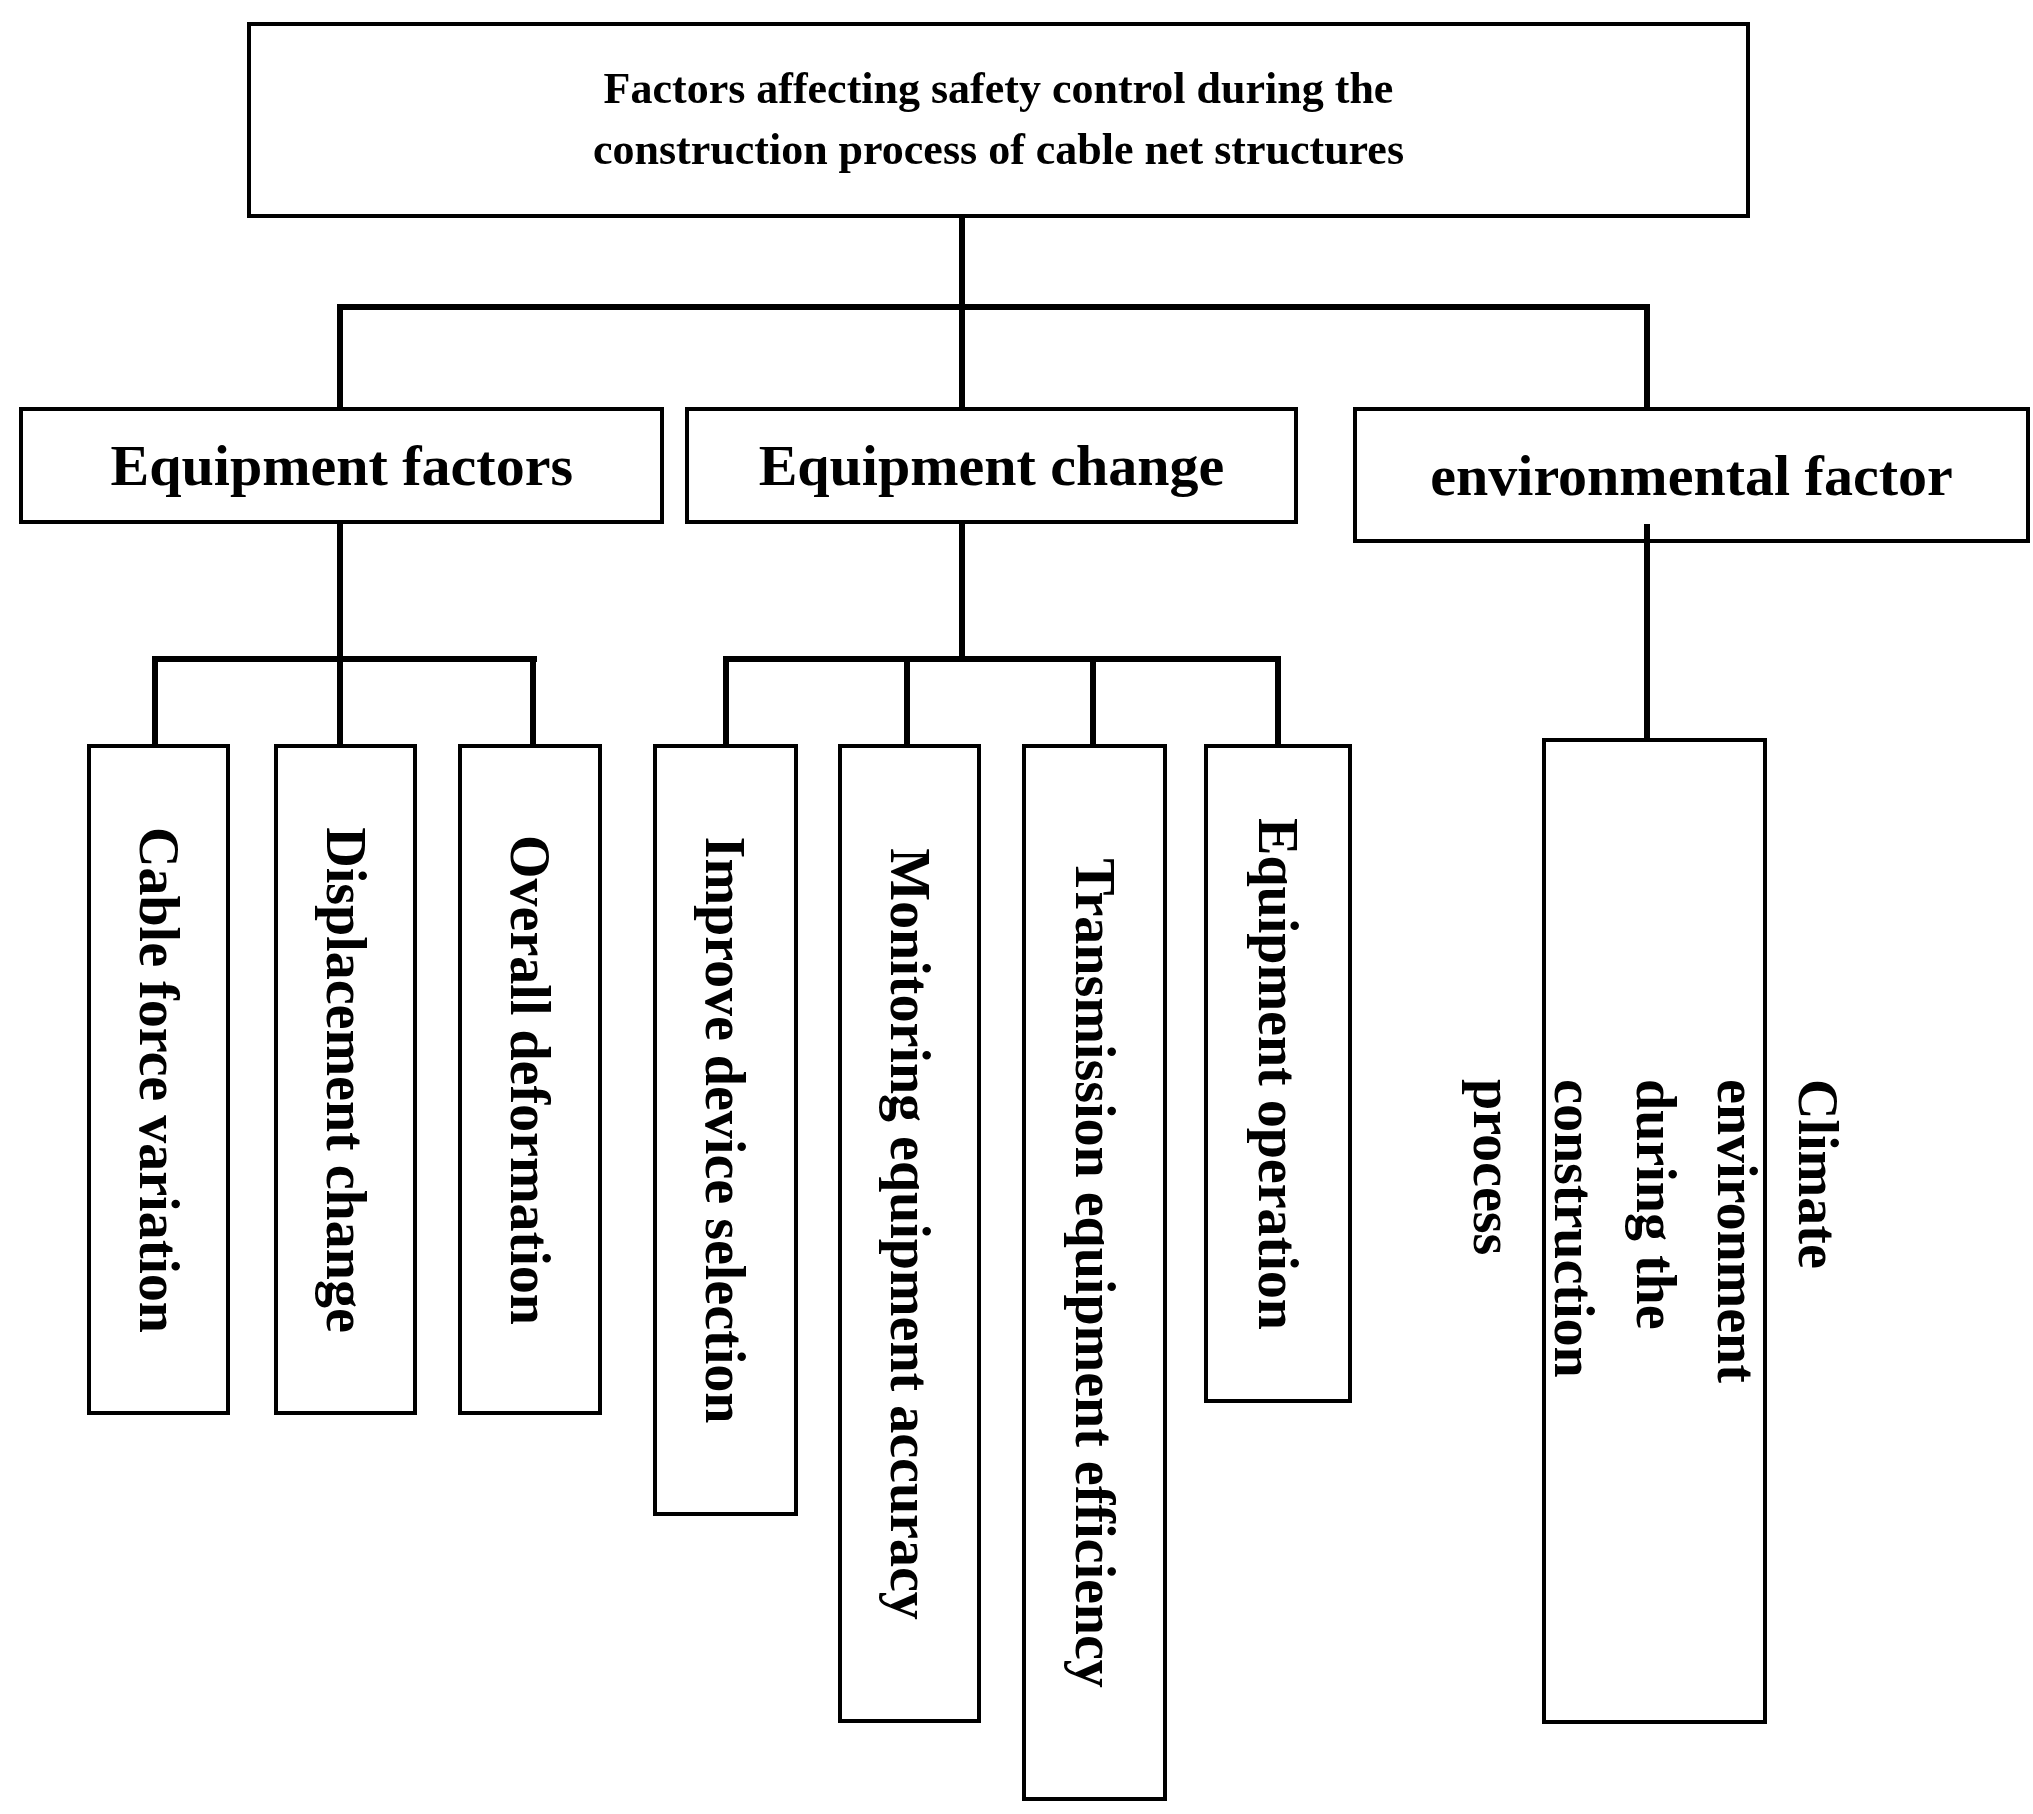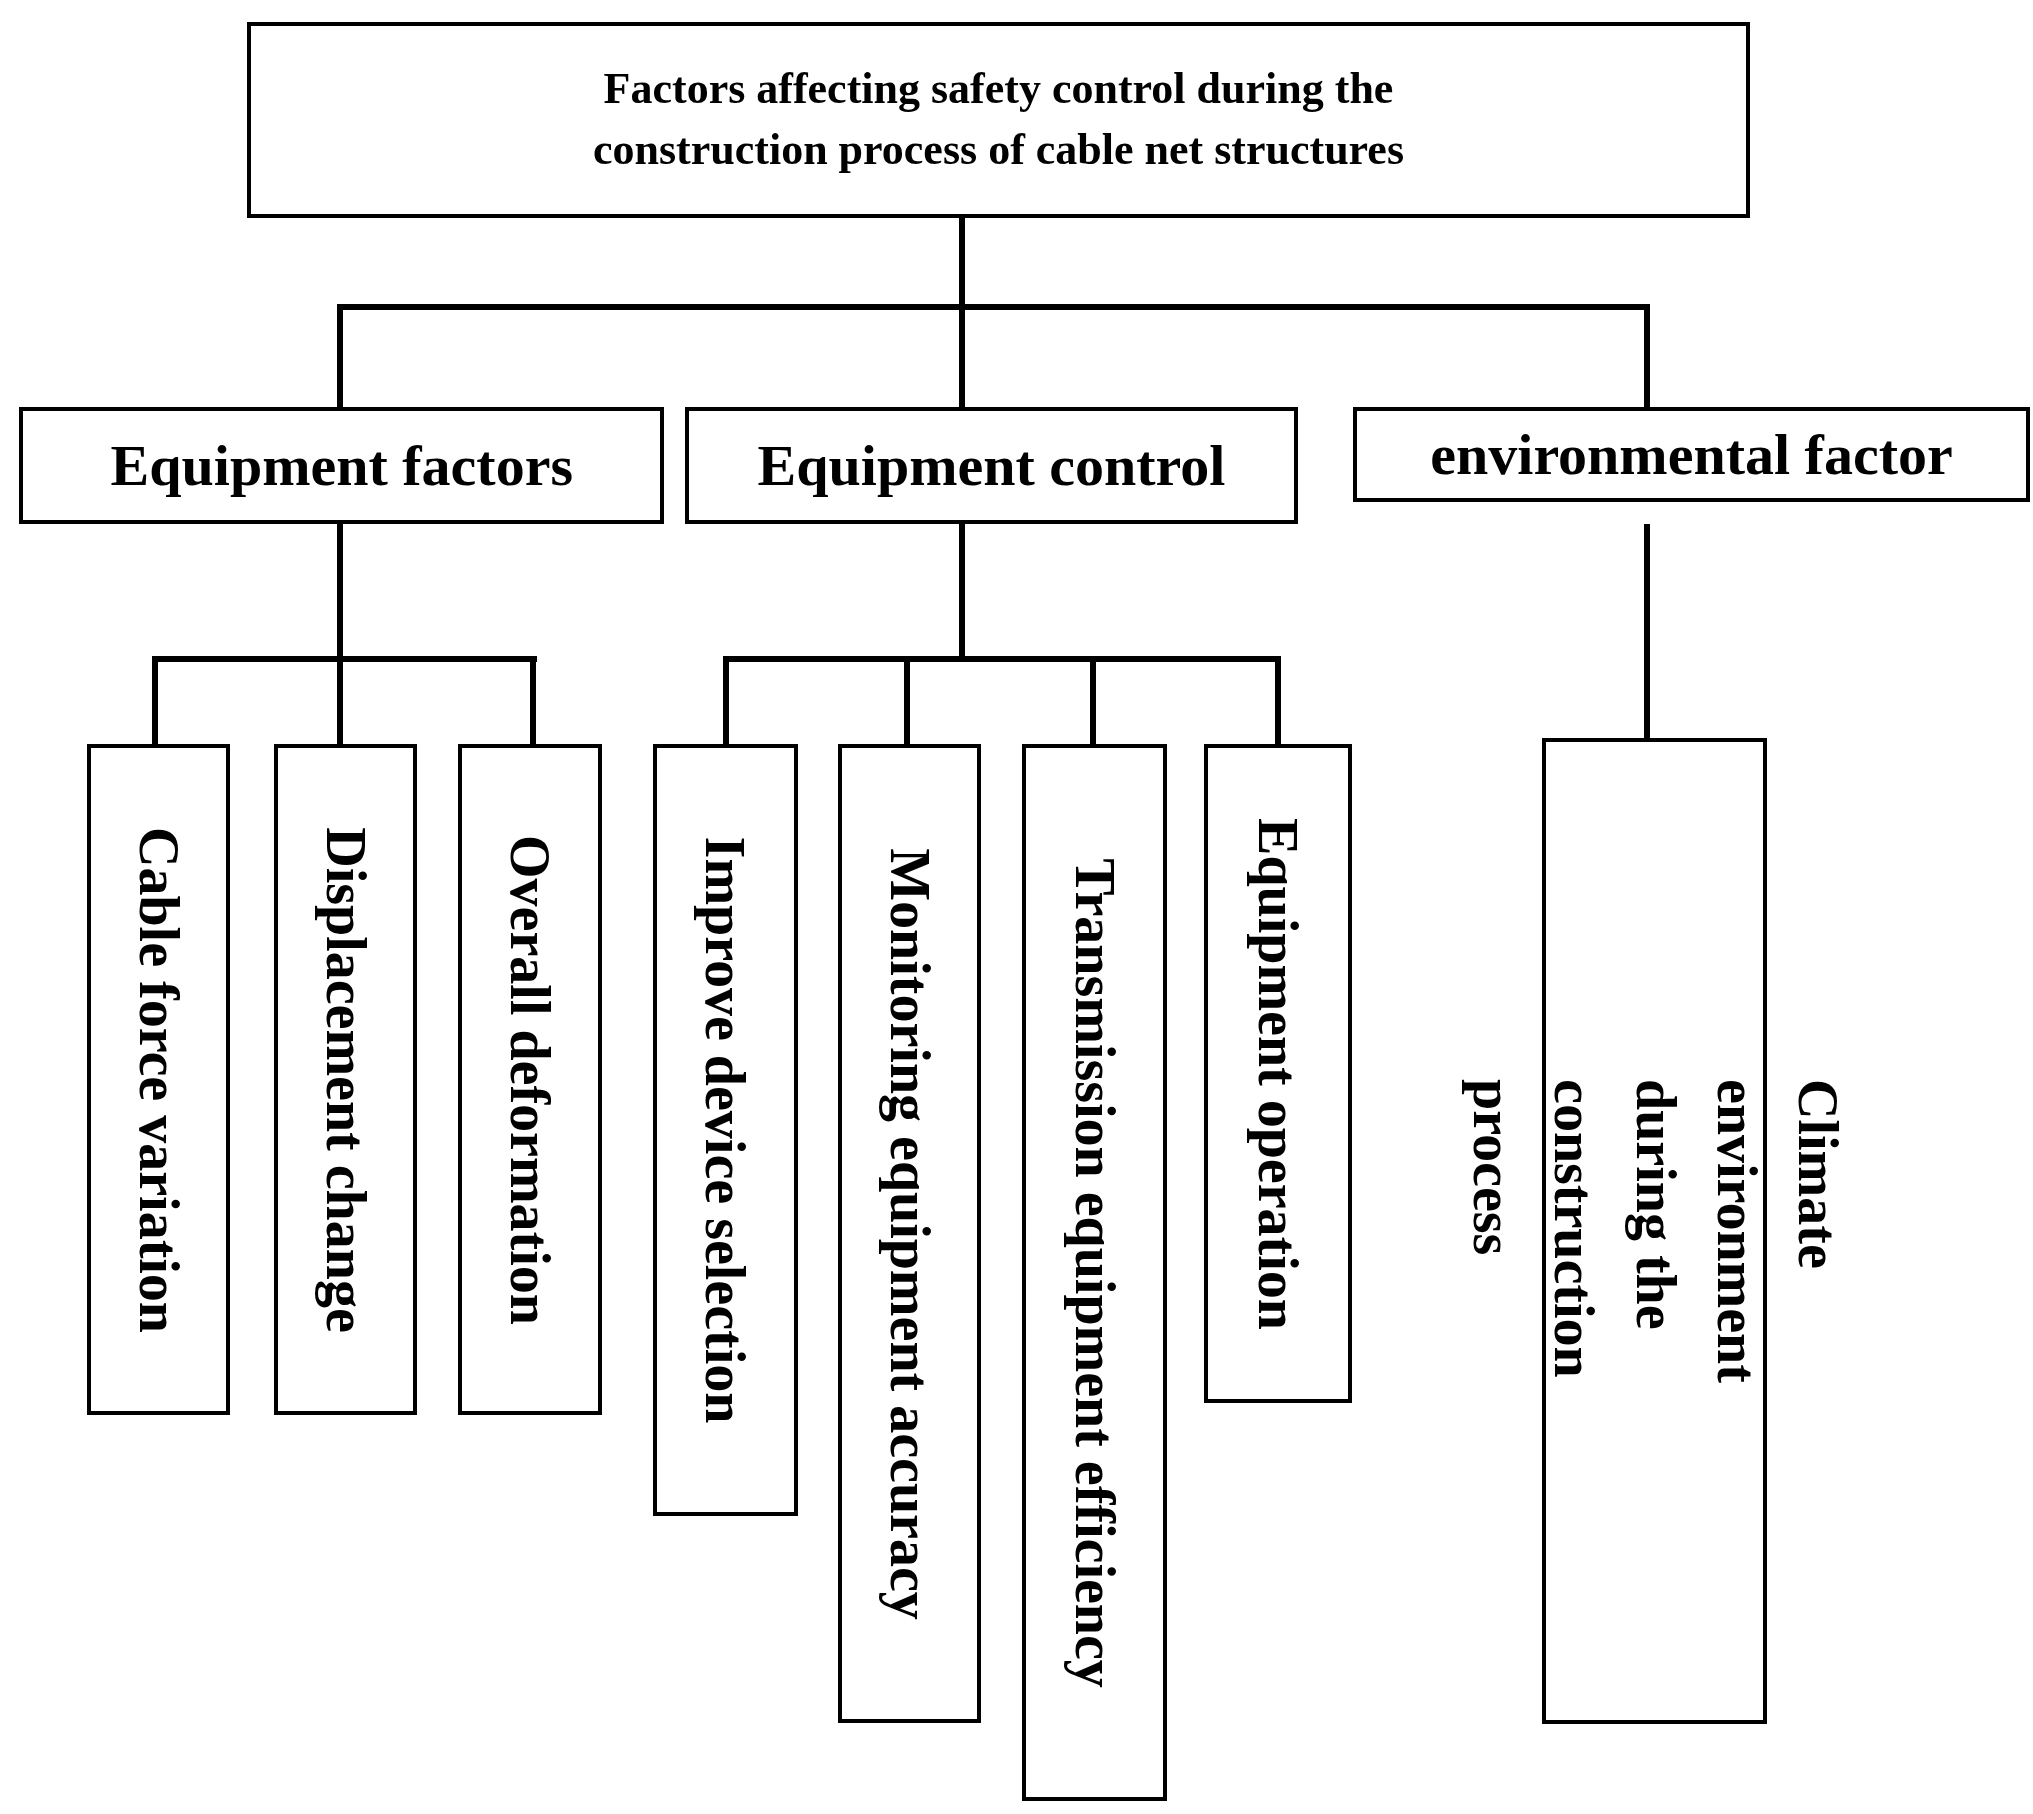--- a/index.html
+++ b/index.html
@@ -36,21 +36,21 @@
     text-align: center;
     white-space: pre-line;
   }
   .l2-label {
     font-size: 58px;
     font-weight: 700;
     white-space: nowrap;
   }
   .box-component { left: 19.3px;   top: 407px; width: 645px; height: 117px; }
   .box-equipment { left: 685px;  top: 407px; width: 613px; height: 117px; border-width: 4.8px; }
-  .box-environ   { left: 1353px; top: 407px; width: 677px; height: 95px; }
+  .box-environ   { left: 1353px; top: 407px; width: 677px; height: 136px; }
 
   .vtext {
     font-size: 56px;
     font-weight: 700;
     white-space: nowrap;
     transform: rotate(90deg);
   }
   .vtext-multi {
     font-size: 56px;
     font-weight: 700;
@@ -89,21 +89,21 @@
   <div class="line" style="left:337px; top:304px; width:1313px; height:5.6px;"></div>
 
   <div class="line" style="left:337px;  top:304px; width:5.6px; height:103px;"></div>
   <div class="line" style="left:959px; top:304px; width:5.6px; height:103px;"></div>
   <div class="line" style="left:1644px; top:304px; width:5.6px; height:103px;"></div>
 
   <div class="node box-component">
     <span class="l2-label">Equipment factors</span>
   </div>
   <div class="node box-equipment">
-    <span class="l2-label">Equipment control</span>
+    <span class="l2-label">Equipment change</span>
   </div>
   <div class="node box-environ">
     <span class="l2-label">environmental factor</span>
   </div>
 
   <div class="line" style="left:337px; top:524px; width:5.6px; height:138px;"></div>
   <div class="line" style="left:152px; top:656px; width:385px; height:5.6px;"></div>
   <div class="line" style="left:152px; top:656px; width:5.6px; height:88px;"></div>
   <div class="line" style="left:337px; top:656px; width:5.6px; height:88px;"></div>
   <div class="line" style="left:530px; top:656px; width:5.6px; height:88px;"></div>

